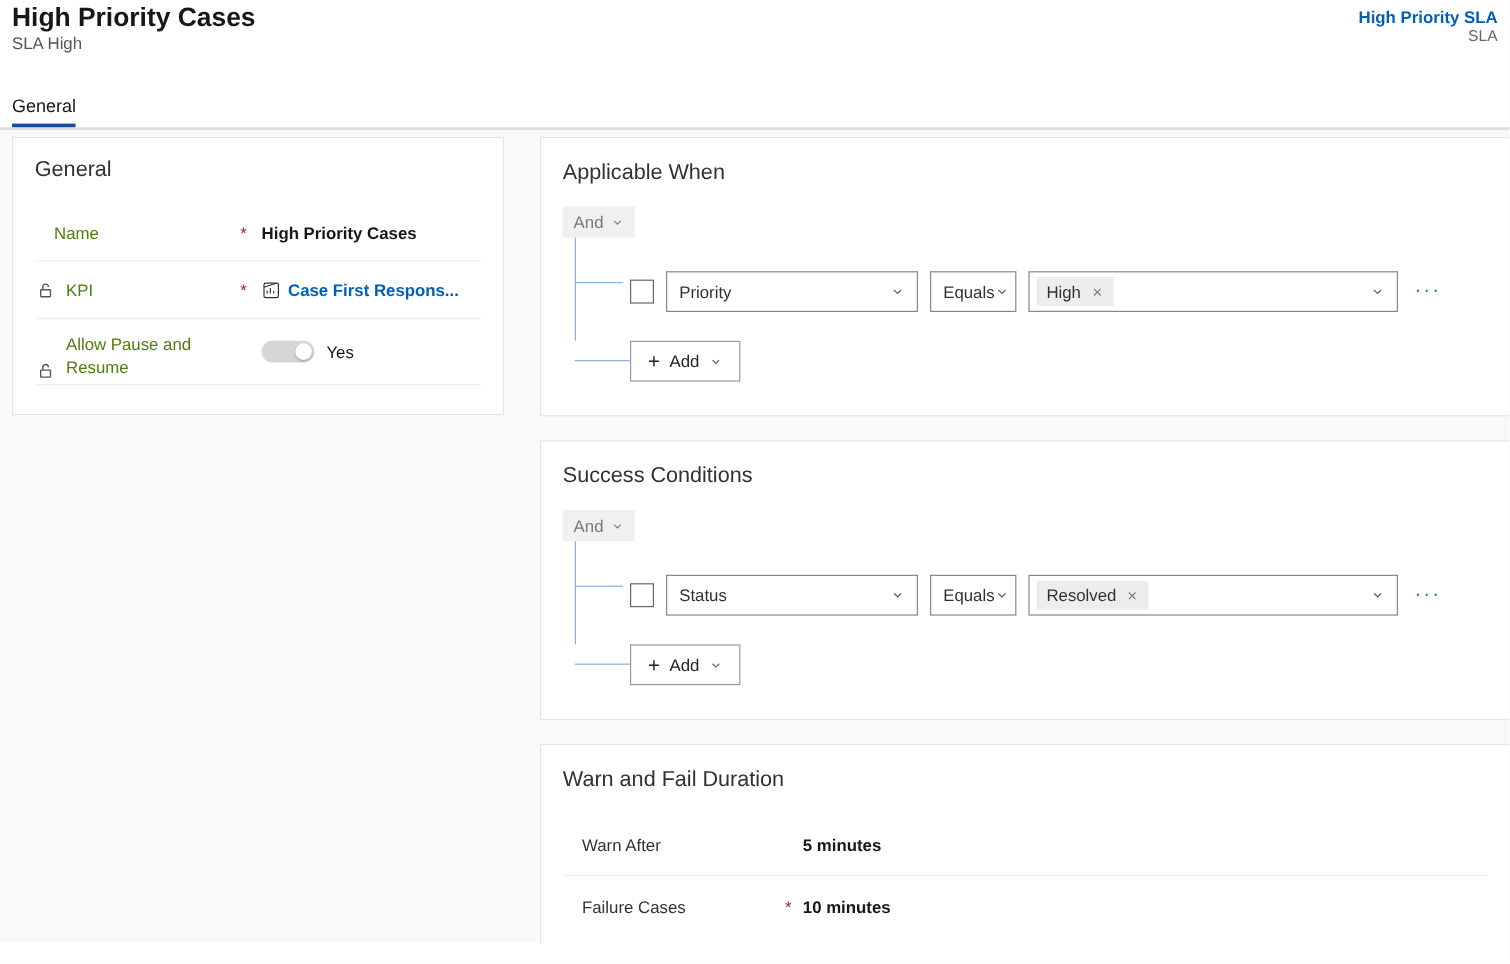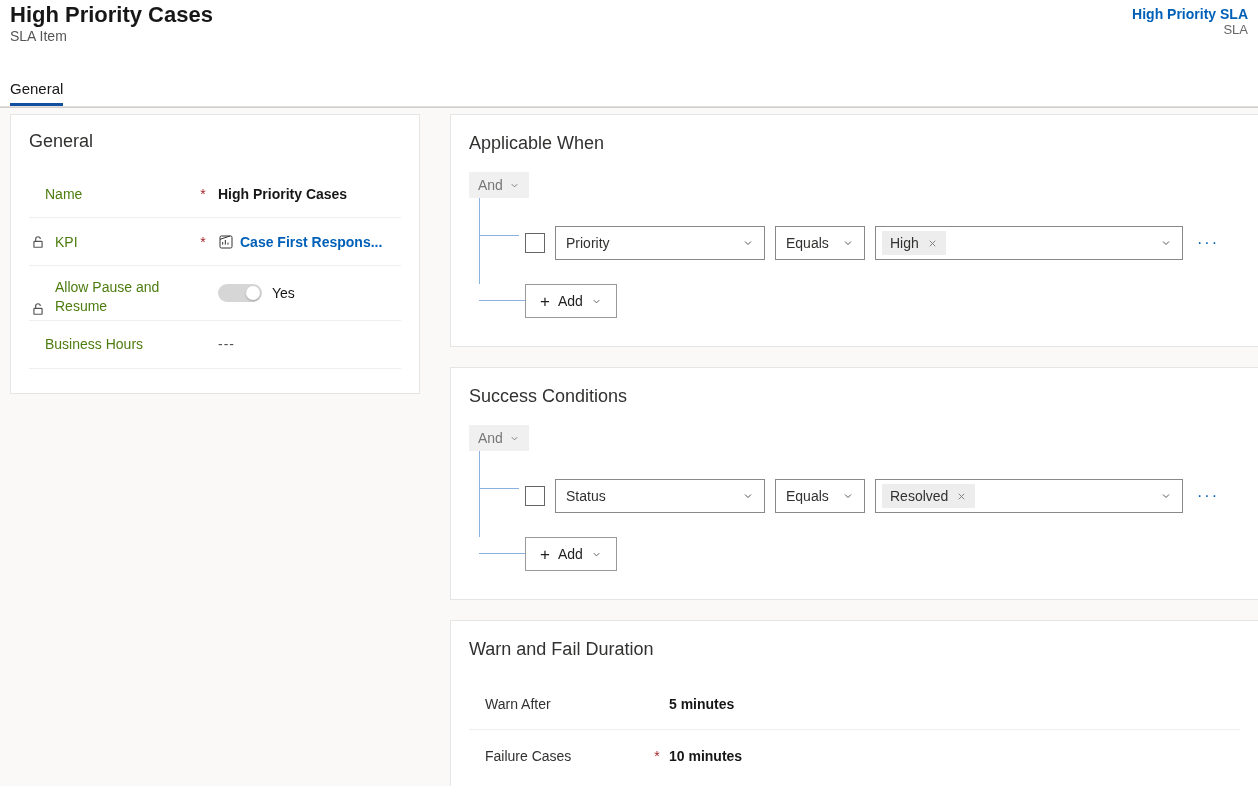--- a/index.html
+++ b/index.html
@@ -242,21 +242,21 @@
       height: 34px;
       display: flex;
       align-items: center;
       padding: 0 10px;
       background: #fff;
       font-size: 14px;
       justify-content: space-between;
       color: #323130;
     }
     .sel-field { width: 210px; }
-    .sel-op { width: 90px; }
+    .sel-op { width: 72px; }
     .sel-val { width: 308px; position: relative; }
     .sel-val .chip {
       background: #ededed;
       padding: 4px 8px;
       display: inline-flex;
       align-items: center;
       gap: 8px;
       font-size: 14px;
       color: #323130;
       margin-left: -4px;
@@ -321,21 +321,21 @@
       font-weight: 600;
       color: #171717;
     }
   </style>
 </head>
 <body>
 
 <div class="header">
   <div class="header-left">
     <div class="title">High Priority Cases</div>
-    <div class="subtitle">SLA Item</div>
+    <div class="subtitle">SLA High</div>
   </div>
   <div class="header-right">
     <div class="sla-link">High Priority SLA</div>
     <div class="sla-sub">SLA</div>
   </div>
 </div>
 
 <div class="tabs">
   <span class="tab">General</span>
 </div>
@@ -388,25 +388,20 @@
         <div class="field-val">
           <div class="toggle-wrap">
             <div class="toggle">
               <div class="toggle-knob"></div>
             </div>
             <span style="font-weight:400">Yes</span>
           </div>
         </div>
       </div>
 
-      <div class="field-row">
-        <div class="field-label">Business Hours</div>
-        <div class="field-req"></div>
-        <div class="field-val placeholder">---</div>
-      </div>
     </div>
   </div>
 
   <div class="right-col">
 
     <div class="card">
       <div class="section-title">Applicable When</div>
       <div class="cond-area">
         <div class="and-chip">
           <span>And</span>

